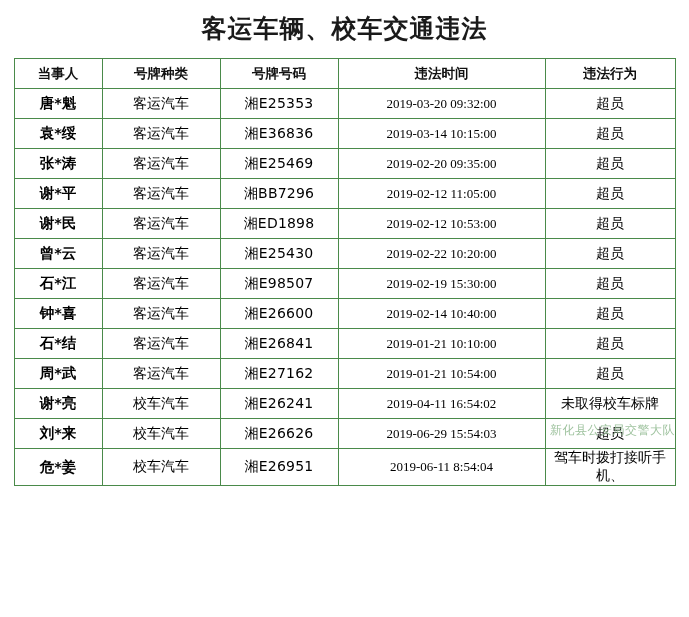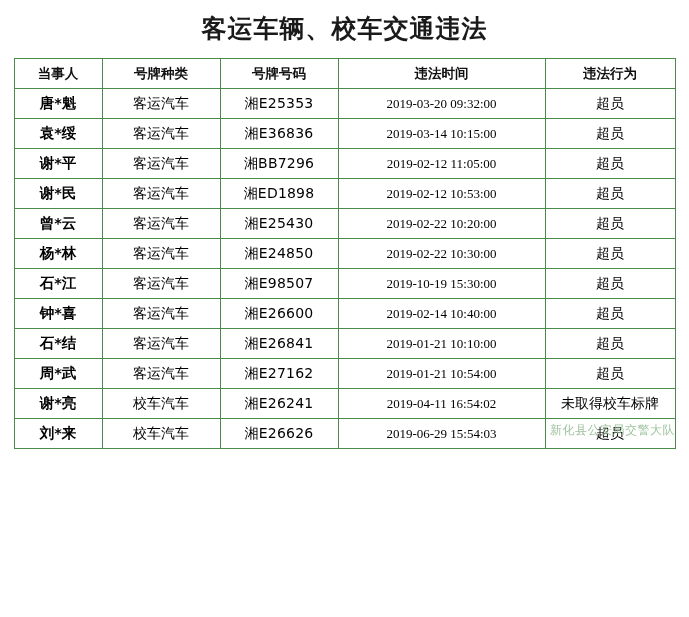--- a/index.html
+++ b/index.html
@@ -122,20 +122,27 @@
         <td class="c-behavior">超员</td>
       </tr>
       <tr>
         <td class="c-name">袁*绥</td>
         <td class="c-type">客运汽车</td>
         <td class="c-plate">湘E36836</td>
         <td class="c-time">2019-03-14 10:15:00</td>
         <td class="c-behavior">超员</td>
       </tr>
       <tr>
+        <td class="c-name">张*涛</td>
+        <td class="c-type">客运汽车</td>
+        <td class="c-plate">湘E25469</td>
+        <td class="c-time">2019-02-20 09:35:00</td>
+        <td class="c-behavior">超员</td>
+      </tr>
+      <tr>
         <td class="c-name">谢*平</td>
         <td class="c-type">客运汽车</td>
         <td class="c-plate">湘BB7296</td>
         <td class="c-time">2019-02-12 11:05:00</td>
         <td class="c-behavior">超员</td>
       </tr>
       <tr>
         <td class="c-name">谢*民</td>
         <td class="c-type">客运汽车</td>
         <td class="c-plate">湘ED1898</td>
@@ -143,31 +150,24 @@
         <td class="c-behavior">超员</td>
       </tr>
       <tr>
         <td class="c-name">曾*云</td>
         <td class="c-type">客运汽车</td>
         <td class="c-plate">湘E25430</td>
         <td class="c-time">2019-02-22 10:20:00</td>
         <td class="c-behavior">超员</td>
       </tr>
       <tr>
-        <td class="c-name">杨*林</td>
-        <td class="c-type">客运汽车</td>
-        <td class="c-plate">湘E24850</td>
-        <td class="c-time">2019-02-22 10:30:00</td>
-        <td class="c-behavior">超员</td>
-      </tr>
-      <tr>
         <td class="c-name">石*江</td>
         <td class="c-type">客运汽车</td>
         <td class="c-plate">湘E98507</td>
-        <td class="c-time">2019-10-19 15:30:00</td>
+        <td class="c-time">2019-02-19 15:30:00</td>
         <td class="c-behavior">超员</td>
       </tr>
       <tr>
         <td class="c-name">钟*喜</td>
         <td class="c-type">客运汽车</td>
         <td class="c-plate">湘E26600</td>
         <td class="c-time">2019-02-14 10:40:00</td>
         <td class="c-behavior">超员</td>
       </tr>
       <tr>
@@ -191,18 +191,25 @@
         <td class="c-time">2019-04-11 16:54:02</td>
         <td class="c-behavior">未取得校车标牌</td>
       </tr>
       <tr>
         <td class="c-name">刘*来</td>
         <td class="c-type">校车汽车</td>
         <td class="c-plate">湘E26626</td>
         <td class="c-time">2019-06-29 15:54:03</td>
         <td class="c-behavior">超员</td>
       </tr>
+      <tr>
+        <td class="c-name">危*姜</td>
+        <td class="c-type">校车汽车</td>
+        <td class="c-plate">湘E26951</td>
+        <td class="c-time">2019-06-11 8:54:04</td>
+        <td class="c-behavior">驾车时拨打接听手机、</td>
+      </tr>
     </tbody>
   </table>
 
   <div class="watermark">新化县公安局交警大队</div>
 
 </div>
 
 </body></html>

